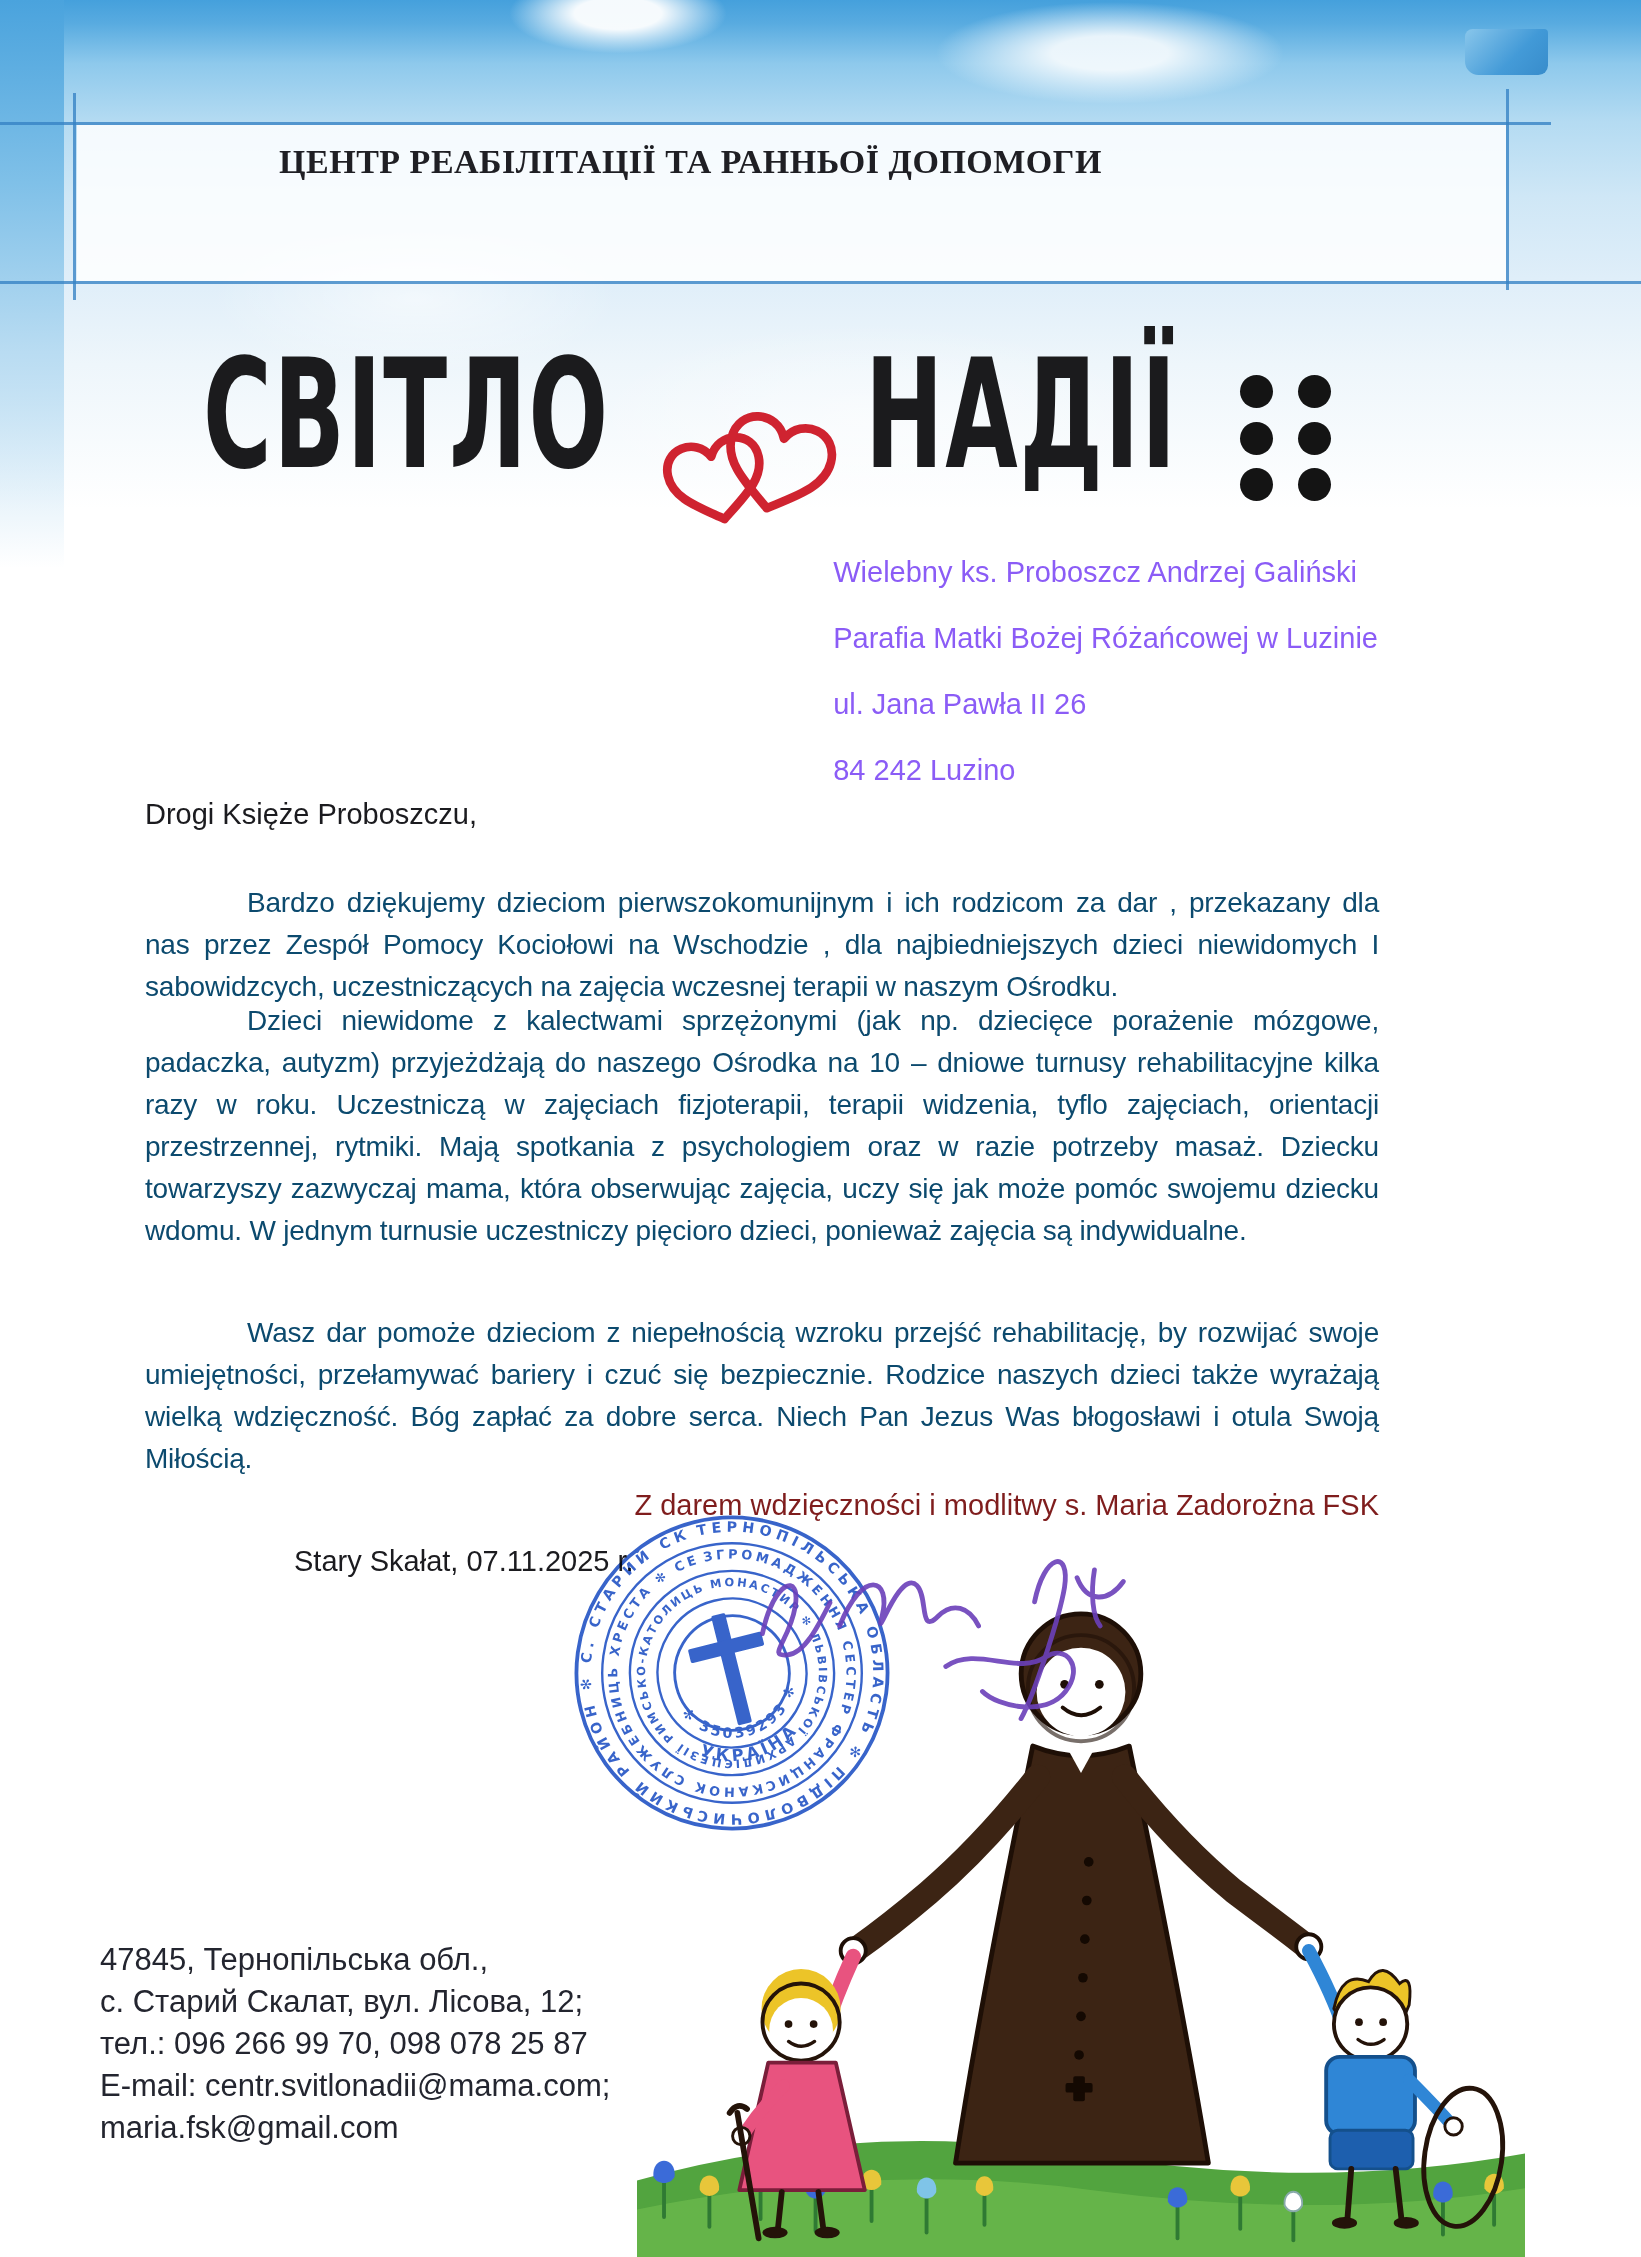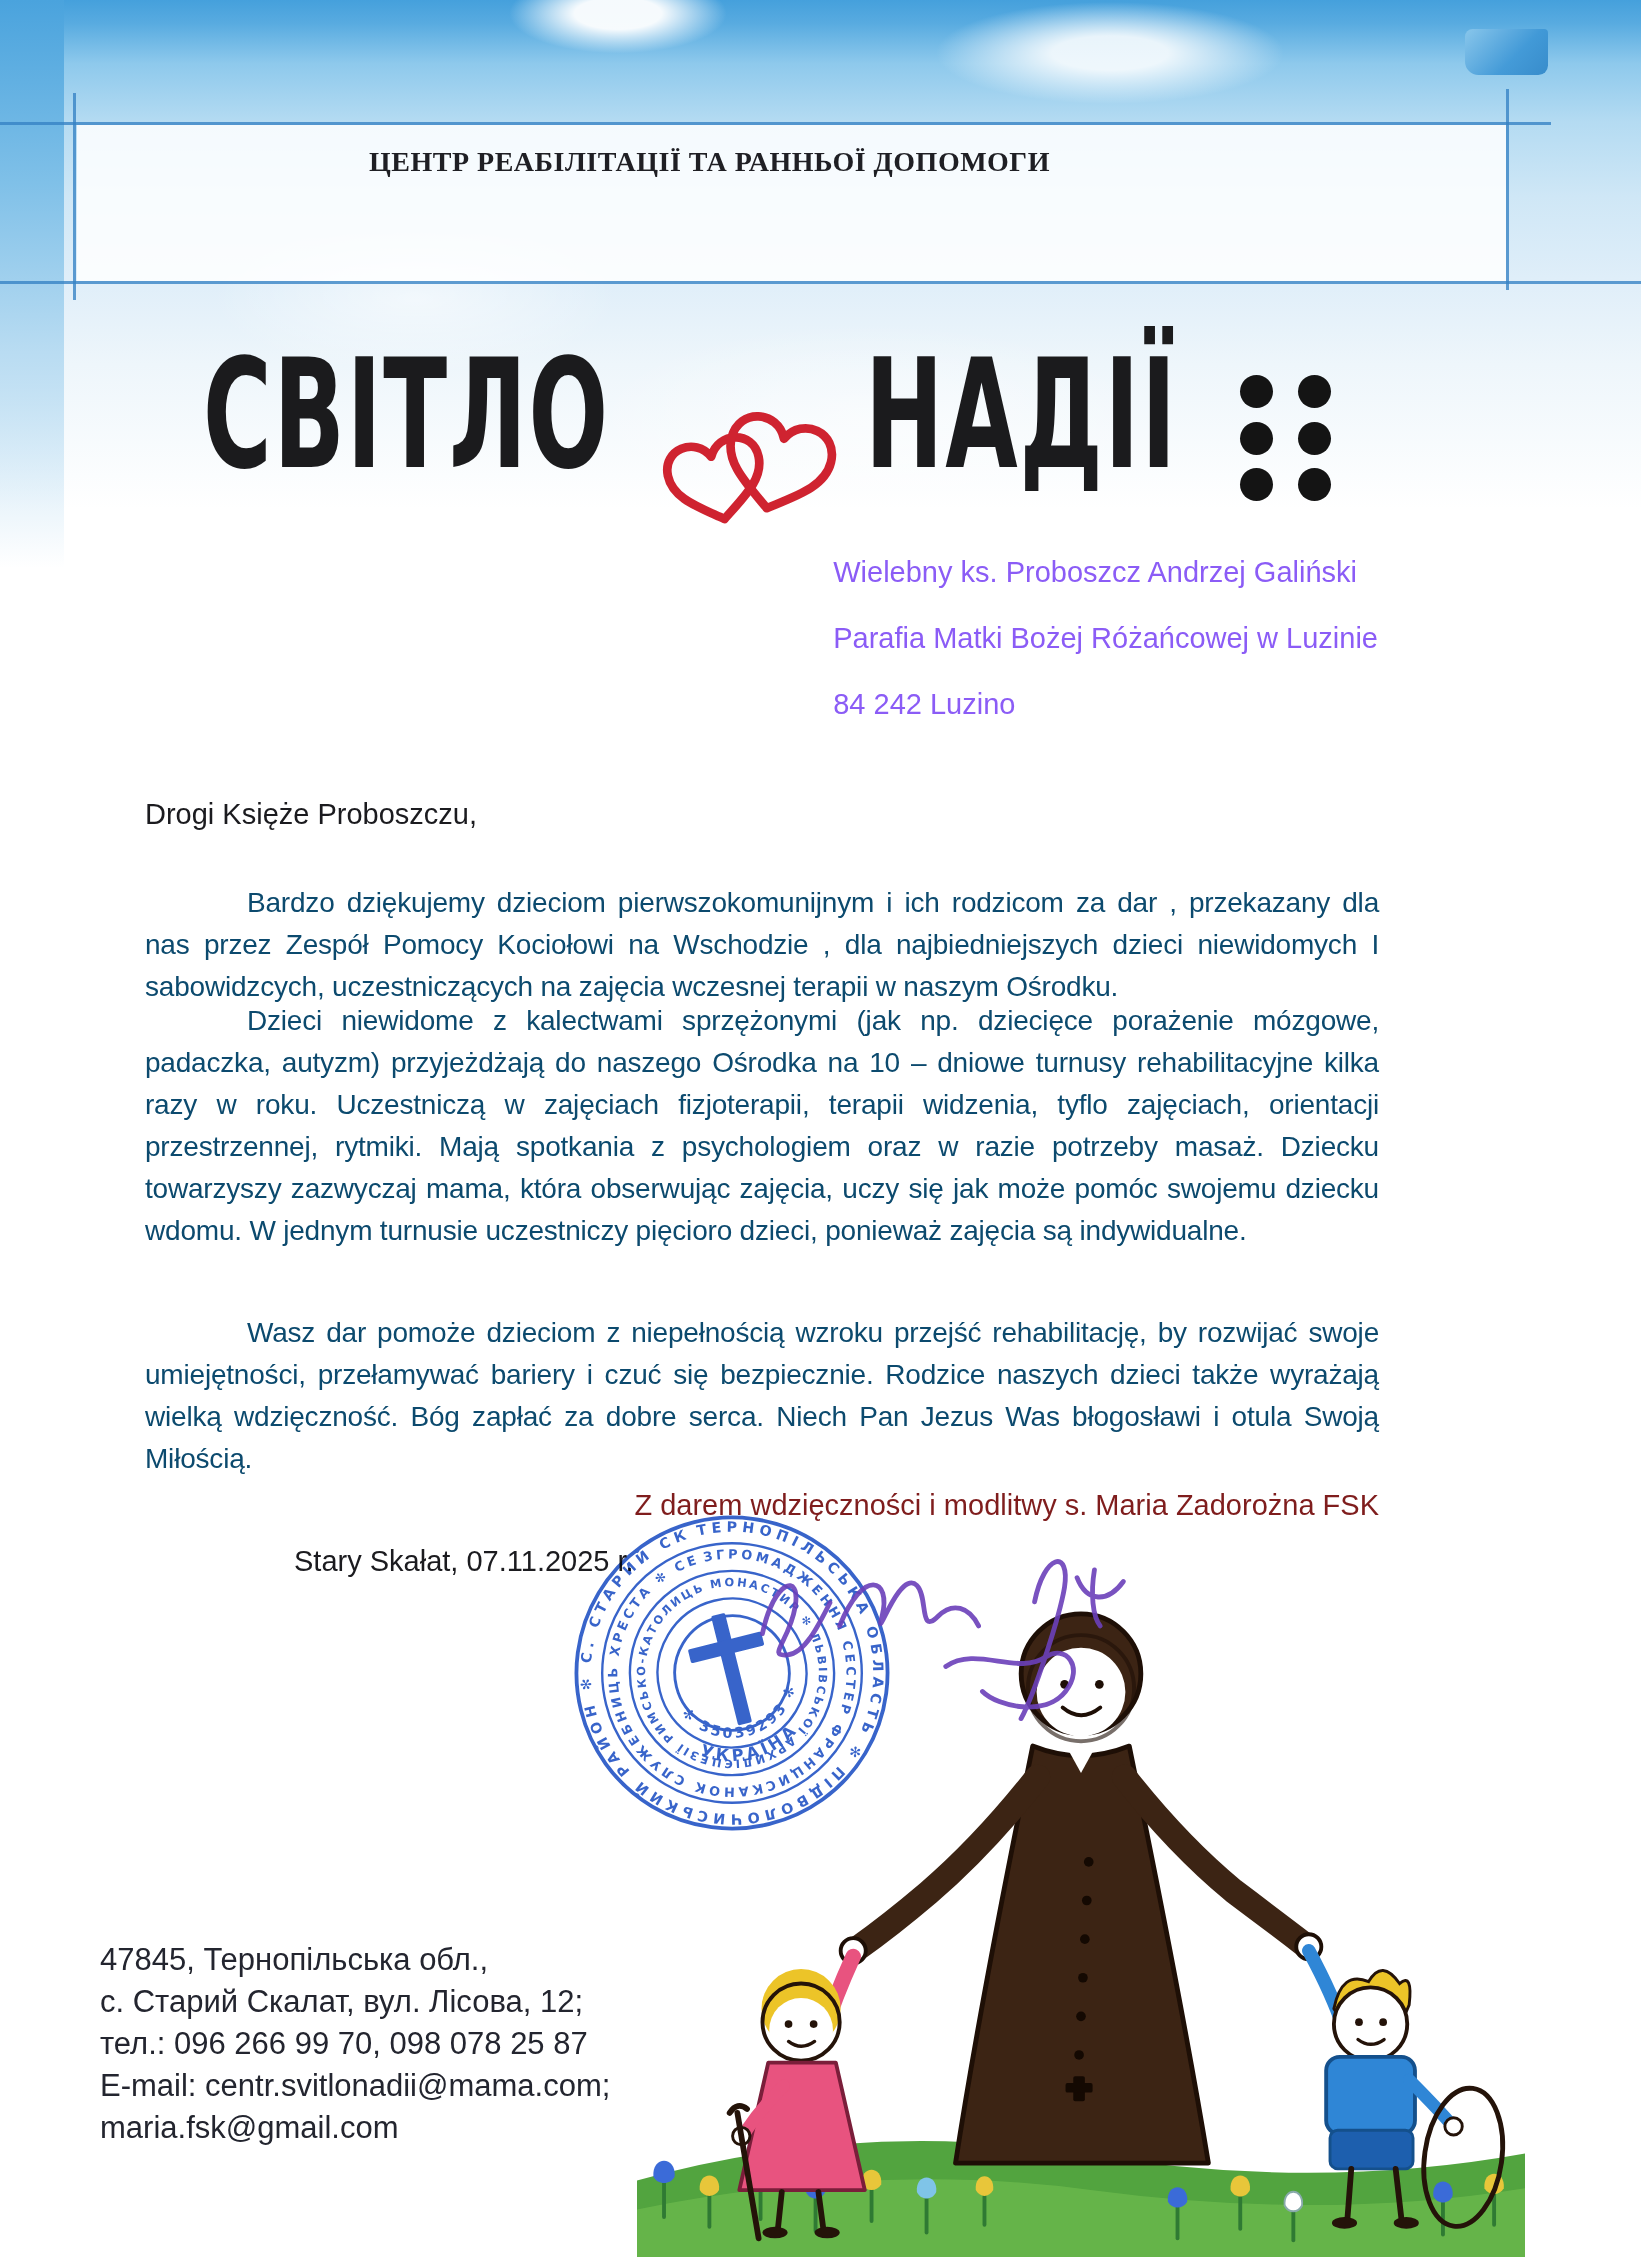--- a/index.html
+++ b/index.html
@@ -36,21 +36,21 @@
   .fl-left   { left:73px;  top:93px;  width:2.9px;    height:207px; }
   .fl-right  { left:1506px;top:89px;  width:2.9px;    height:201px; }
 
   .lh-box {
     position:absolute; left:77px; top:125px; width:1429px; height:156px;
     background:rgba(255,255,255,.85);
   }
   .lh-title {
     position:absolute; left:87px; top:135px; width:1207px;
     text-align:center; font-family:"Liberation Serif", serif; font-weight:700;
-    font-size:28px; line-height:54px; color:#1f1f24; letter-spacing:0.5px;margin-left:19px;
+    font-size:34px; line-height:54px; color:#1f1f24; letter-spacing:0.5px;
   }
 
   
   .logo-word {
     position:absolute; top:340px; font-family:"DejaVu Sans", sans-serif;
     font-weight:700; font-size:151px; line-height:151px; color:#1b1b1d;
     transform:scaleX(.62); transform-origin:0 0; letter-spacing:2.9px; white-space:nowrap;
   }
   .logo-svitlo { left:203px; }
   .logo-nadii  { left:865px; }
@@ -132,20 +132,21 @@
       <span></span>
     <span></span>
       <span></span>
     <span></span>
       <span></span>
   </div>
 
   <div class="recipient">
     <div>Wielebny ks. Proboszcz Andrzej Galiński</div>
     <div>Parafia Matki Bożej Różańcowej w Luzinie</div>
+    <div>ul. Jana Pawła II 26</div>
     <div>84 242 Luzino</div>
   </div>
 
   <div class="salutation">Drogi Księże Proboszczu,</div>
   <p class="para p1">Bardzo dziękujemy dzieciom pierwszokomunijnym i ich rodzicom za dar , przekazany dla nas przez Zespół Pomocy Kociołowi na Wschodzie , dla najbiedniejszych dzieci niewidomych I sabowidzcych, uczestniczących na zajęcia wczesnej terapii w naszym Ośrodku.</p>
   <p class="para p2">Dzieci niewidome z kalectwami sprzężonymi (jak np. dziecięce porażenie mózgowe, padaczka, autyzm) przyjeżdżają do naszego Ośrodka na 10 – dniowe turnusy rehabilitacyjne kilka razy w roku. Uczestniczą w zajęciach fizjoterapii, terapii widzenia, tyflo zajęciach, orientacji przestrzennej, rytmiki. Mają spotkania z psychologiem oraz w razie potrzeby masaż. Dziecku towarzyszy zazwyczaj mama, która obserwując zajęcia, uczy się jak może pomóc swojemu dziecku wdomu. W jednym turnusie uczestniczy pięcioro dzieci, ponieważ zajęcia są indywidualne.</p>
   <p class="para p3">Wasz dar pomoże dzieciom z niepełnością wzroku przejść rehabilitację, by rozwijać swoje umiejętności, przełamywać bariery i czuć się bezpiecznie. Rodzice naszych dzieci także wyrażają wielką wdzięczność. Bóg zapłać za dobre serca. Niech Pan Jezus Was błogosławi i otula Swoją Miłością.</p>
   <div class="signoff">Z darem wdzięczności i modlitwy s. Maria Zadorożna FSK</div>
   <div class="dateline">Stary Skałat, 07.11.2025 r.</div>
 

